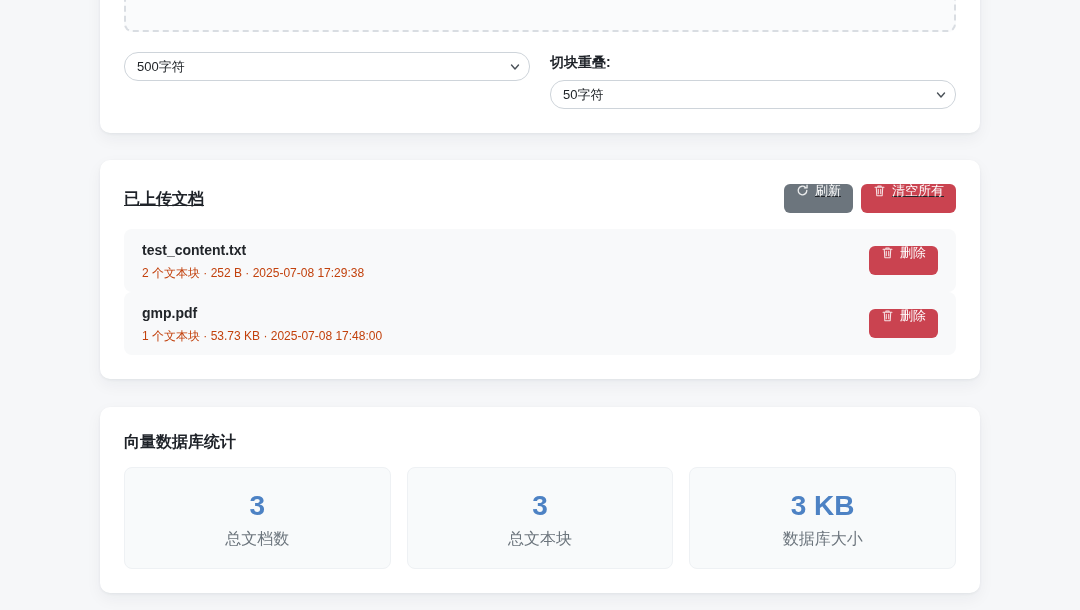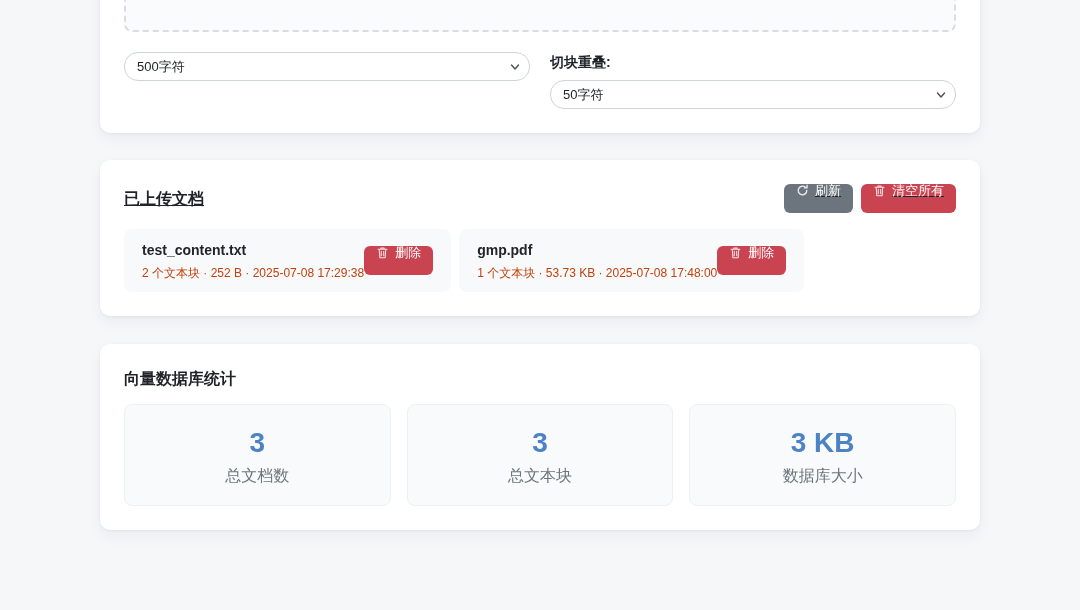--- a/index.html
+++ b/index.html
@@ -75,21 +75,21 @@
     display: inline-flex; gap: 6px;
     height: 29px; padding: 0 12px;
     border: none; border-radius: 6px;
     font-family: inherit; font-size: 13px; font-weight: 500;
     color: #ffffff; cursor: pointer; line-height: 1;
   }
   .btn .ico { width: 13px; height: 13px; opacity: .85; }
   .btn-secondary { background: #6c757d; }
   .btn-danger { background: #ca4350; }
 
-  .doc-list { display: flex; gap: 8px; }
+  .doc-list { display: flex; flex-direction: column; }
   .doc-row {
     background: #f8f9fa;
     border-radius: 8px;
     padding: 11px 18px;
     display: flex; align-items: center; justify-content: space-between;
   }
   .doc-name { font-size: 14px; font-weight: 600; line-height: 20px; color: #212529; }
   .doc-meta { font-size: 12px; line-height: 16px; color: #c2410c; margin-top: 5px; }
 
   

